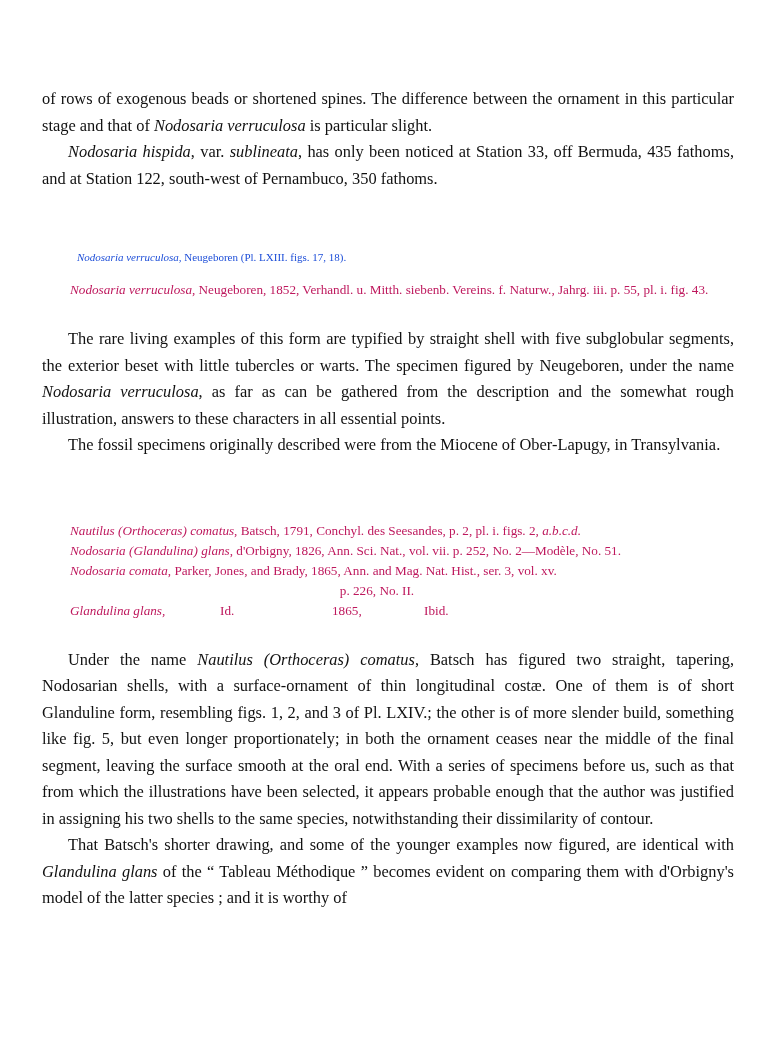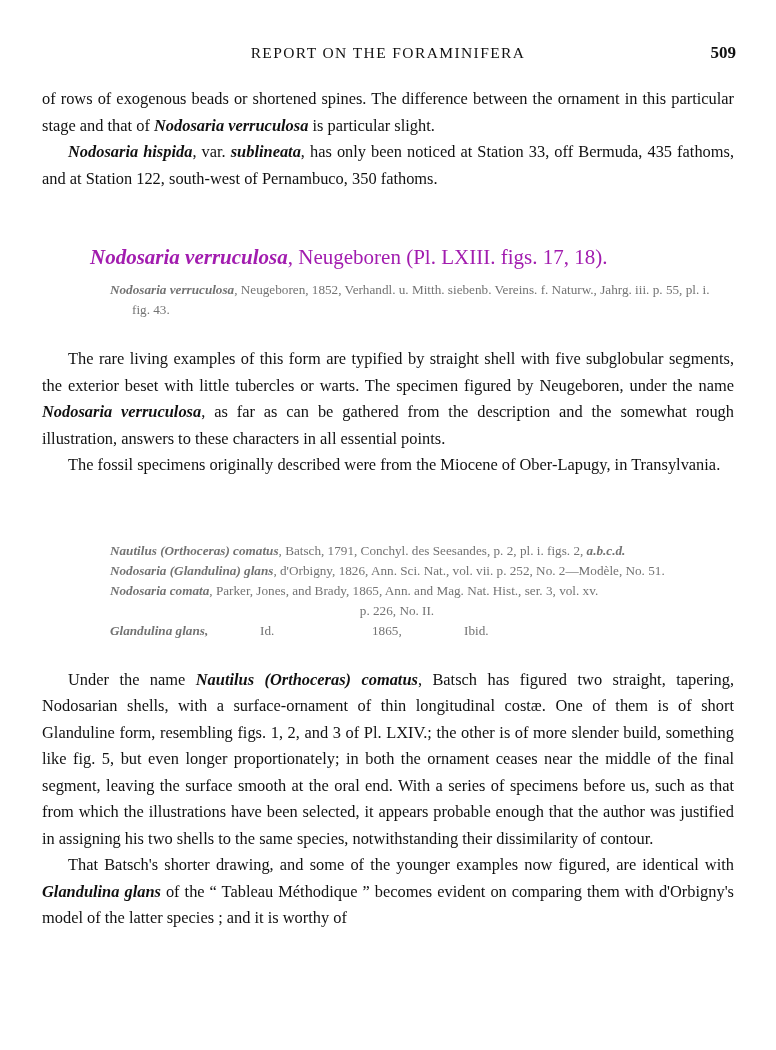--- a/index.html
+++ b/index.html
@@ -66,31 +66,31 @@
     text-indent: 26px;
   }
   p.noindent {
     text-indent: 0;
   }
   .spacer-sm { height: 10px; }
   .spacer-md { height: 26px; }
   .spacer-xl { height: 52px; }
 
   .species-head {
-    font-size: 21px;
+    font-size: 11px;
     line-height: 26px;
-    margin-left: 48px;
-    color: #a21caf;
+    margin-left: 35px;
+    color: #1d4ed8;
   }
   .ref-block {
-    margin-left: 68px;
+    margin-left: 28px;
     margin-right: 10px;
     font-size: 13.2px;
     line-height: 20px;
-    color: #737373;
+    color: #be185d;
   }
   .ref-line {
     text-indent: 0;
     font-size: 13.2px;
     line-height: 20px;
     text-align: left;
   }
   .ref-line.hang {
     padding-left: 22px;
     text-indent: -22px;
@@ -102,31 +102,27 @@
   .ref-cols {
     display: flex;
     font-size: 13.2px;
     line-height: 20px;
   }
   .ref-cols .c1 { width: 150px; }
   .ref-cols .c2 { width: 112px; }
   .ref-cols .c3 { width: 92px; }
   .ref-cols .c4 { width: 86px; }
   .ref-cols .c5 { flex: 1; }
-  i, .i { font-style: italic; font-weight: bold; }
+  i, .i { font-style: italic; }
 </style>
 </head>
 <body>
 
 <div class="page">
 
-  <div class="header">
-    <div class="running-title">Report on the Foraminifera</div>
-    <div class="folio">509</div>
-  </div>
 
   <div class="body">
 
     <p class="noindent"><span>of rows of exogenous beads or shortened spines.   The difference between the ornament in this particular stage and that of </span><i>Nodosaria verruculosa</i><span> is particular slight.</span></p>
 
     <p class="indent"><i>Nodosaria hispida</i><span>, var. </span><i>sublineata</i><span>, has only been noticed at Station 33, off Bermuda, 435 fathoms, and at Station 122, south-west of Pernambuco, 350 fathoms.</span></p>
 
     <div class="spacer-xl"></div>
 
     <div class="species-head"><i>Nodosaria verruculosa</i><span>, Neugeboren (Pl. LXIII. figs. 17, 18).</span></div>

